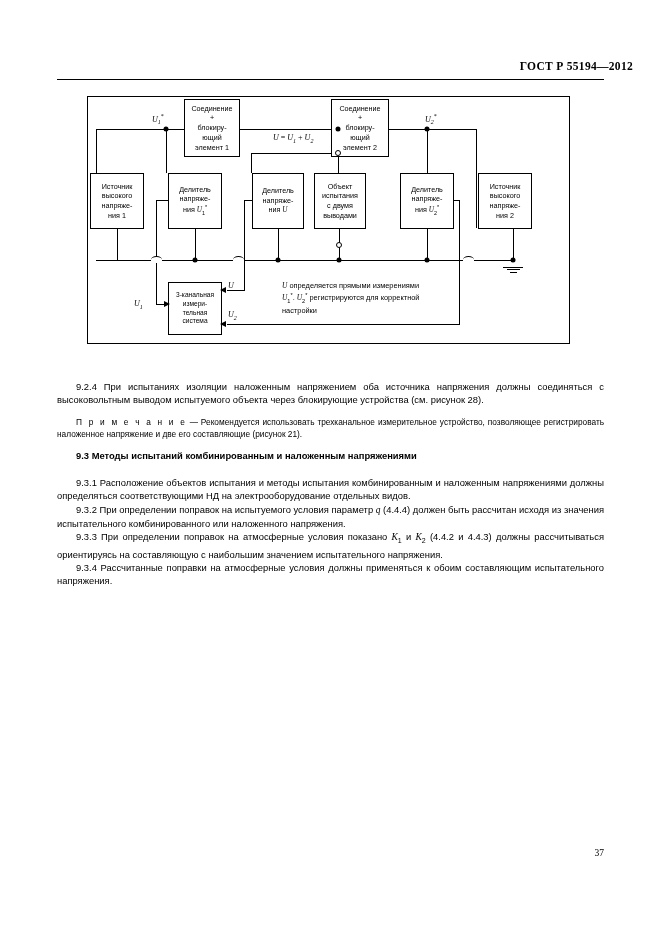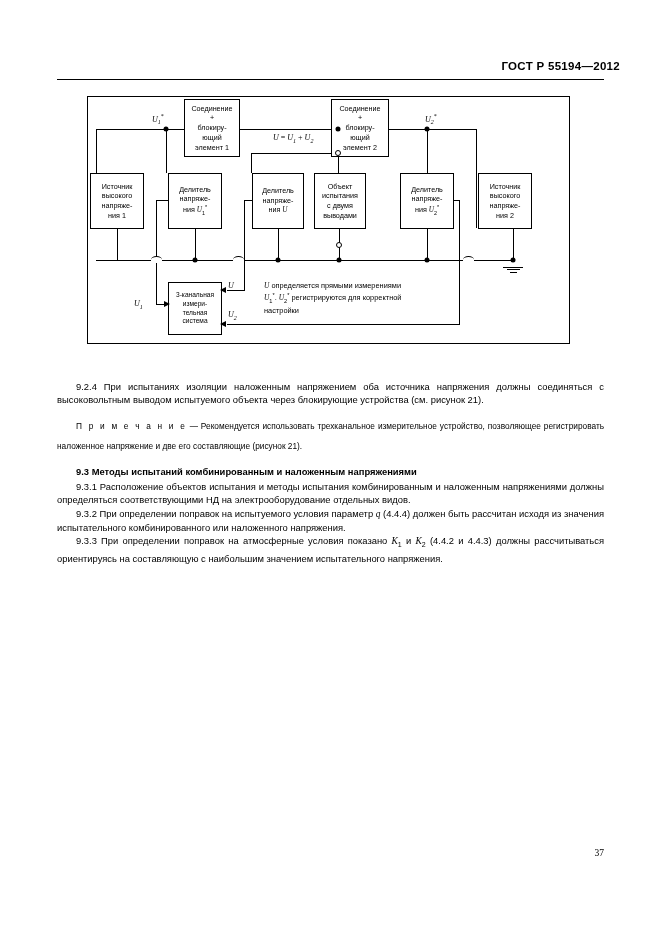--- a/index.html
+++ b/index.html
@@ -24,26 +24,26 @@
     background: #fff;
   }
 
   
   .doc-header {
     position: absolute;
     left: 0;
     top: 60px;
     width: 661px;
     text-align: right;
-    padding-right: 41px;
+    padding-right: 28px;
     box-sizing: border-box;
     font-size: 11.5px;
     font-weight: bold;
     letter-spacing: 0.3px;
-    font-family: Liberation Sans, sans-serif;
+    font-family: Liberation Serif, serif;
   }
   .header-rule {
     position: absolute;
     left: 57px;
     top: 79px;
     width: 547px;
     height: 1px;
     background: #000;
   }
 
@@ -165,28 +165,28 @@
     font-size: 9.4px;
     line-height: 13.35px;
     text-align: justify;
     font-family: "Liberation Sans", sans-serif;
   }
   .body-text p { margin: 0; text-indent: 19px; }
   .body-text p.head {
     text-indent: 19px;
     font-weight: bold;
     margin-top: 3px;
-    margin-bottom: 2px;
+    margin-bottom: 14px;
     text-align: left;
   }
   .body-text p.note {
     margin-top: 9px;
     margin-bottom: 9px;
     font-size: 8.3px;
-    line-height: 20px;
+    line-height: 12px;
     text-indent: 19px;
   }
   .body-text p.note .sp {
     letter-spacing: 1.9px;
   }
   .body-text i { font-family: "Liberation Serif", serif; font-style: italic; }
   .body-text sub { font-size: 7px; }
 
   .page-number {
     position: absolute;
@@ -323,34 +323,35 @@
       <div class="arrow-r" style="left:132px; top:224px; transform:rotate(180deg);"></div>
 
       <div class="nbox" style="left:80px; top:185px; width:54px; height:53px; font-size:6.6px;">
         <span>3-канальная<br>измери-<br>тельная<br>система</span>
       </div>
 
       <div class="lbl" style="left:46px; top:202px;"><i>U</i><sub>1</sub></div>
       <div class="lbl" style="left:140px; top:184px;"><i>U</i></div>
       <div class="lbl" style="left:140px; top:213px;"><i>U</i><sub>2</sub></div>
 
-      <div class="note-text" style="left:176px; top:183px;">
+      <div class="note-text" style="left:194px; top:183px;">
         <i>U</i> определяется прямыми измерениями<br>
         <i>U</i><sub>1</sub><sup>*</sup>. <i>U</i><sub>2</sub><sup>*</sup> регистрируются для корректной<br>
         настройки
       </div>
 
     </div>
   </div>
 
 
   <div class="body-text">
-    <p>9.2.4  При испытаниях изоляции наложенным напряжением оба источника напряжения должны соединяться с высоковольтным выводом испытуемого объекта через блокирующие устройства (см. рисунок 21).</p>
+    <p>9.2.4  При испытаниях изоляции наложенным напряжением оба источника напряжения должны соединяться с высоковольтным выводом испытуемого объекта через блокирующие устройства (см. рисунок 28).</p>
     <p class="note"><span class="sp">П р и м е ч а н и е</span><span> — Рекомендуется использовать трехканальное измерительное устройство, позволяющее регистрировать наложенное напряжение и две его составляющие (рисунок 21).</span></p>
     <p class="head">9.3  Методы испытаний комбинированным и наложенным напряжениями</p>
     <p>9.3.1  Расположение объектов испытания и методы испытания комбинированным и наложенным напряжениями должны определяться соответствующими НД на электрооборудование отдельных видов.</p>
     <p><span>9.3.2  При определении поправок на испытуемого условия параметр </span><i>q</i><span> (4.4.4) должен быть рассчитан исходя из значения испытательного комбинированного или наложенного напряжения.</span></p>
     <p><span>9.3.3  При определении поправок на атмосферные условия показано </span><i>K</i><sub>1</sub><span> и </span><i>K</i><sub>2</sub><span> (4.4.2 и 4.4.3) должны рассчитываться ориентируясь на составляющую с наибольшим значением испытательного напряжения.</span></p>
+    <p>9.3.4  Рассчитанные поправки на атмосферные условия должны применяться к обоим составляющим испытательного напряжения.</p>
   </div>
 
   <div class="page-number">37</div>
 
 </div>
 
 </body></html>

